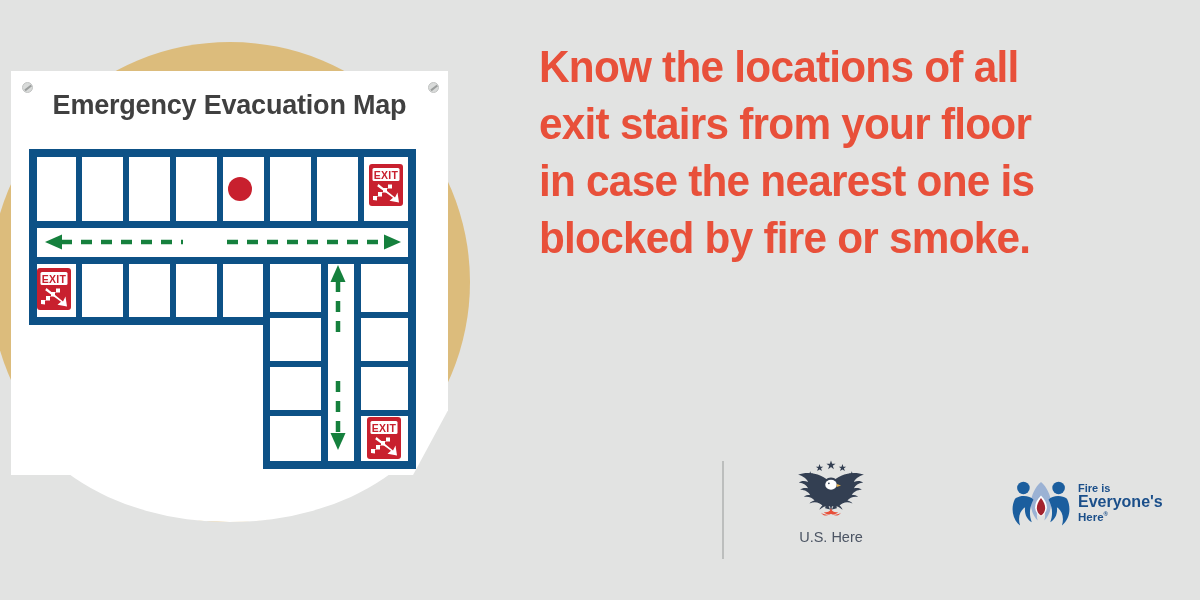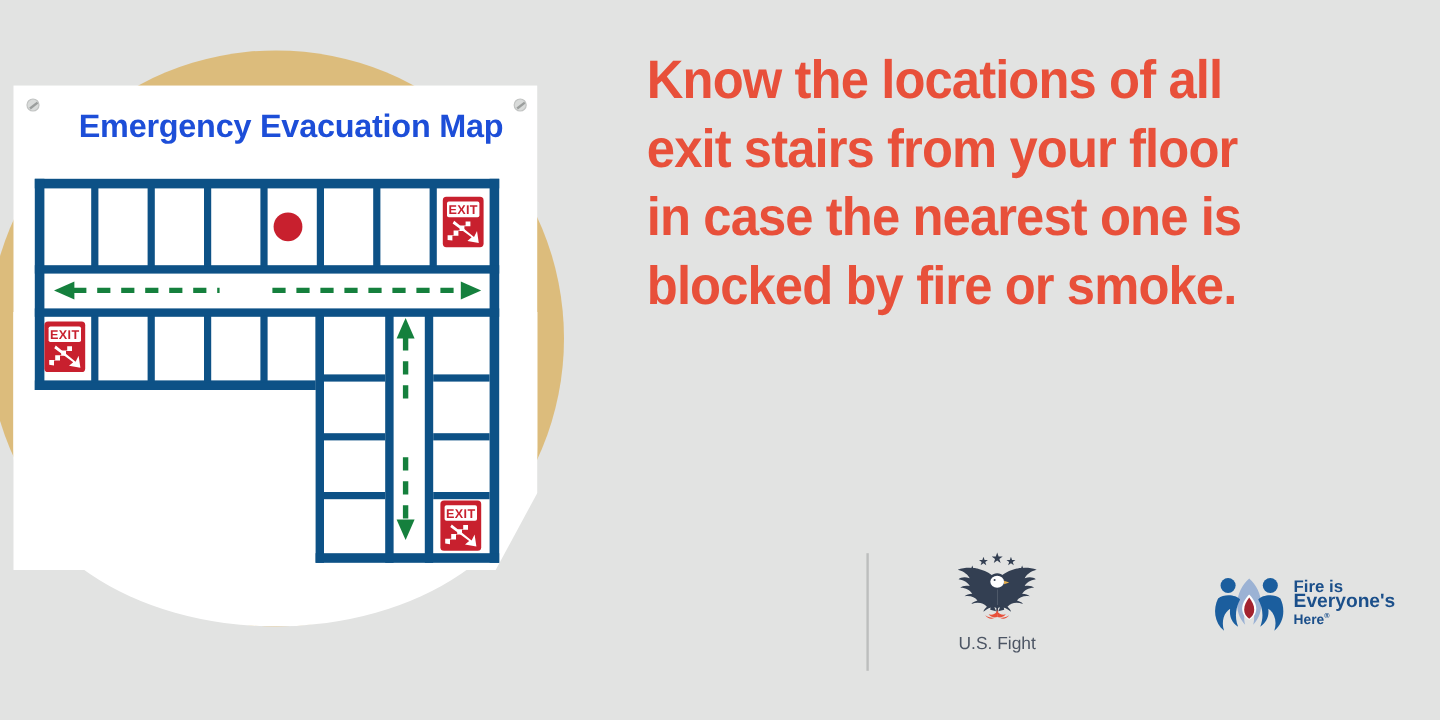--- a/index.html
+++ b/index.html
@@ -62,24 +62,23 @@
   .screw.left  { left: 22px;  top: 82px; }
   .screw.right { left: 428px; top: 82px; }
 
   .poster-title {
     position: absolute;
     left: 11px; top: 90px;
     width: 437px;
     text-align: center;
     font-size: 27px;
     font-weight: 600;
-    color: #1d4ed8;
+    color: #404040;
     letter-spacing: -0.2px;
     z-index: 5;
-    margin-left: 13px;
   }
   .you-are-here {
     position: absolute;
     left: 11px; top: 139px;
     width: 405px;
     text-align: center;
     font-size: 14.5px;
     font-weight: 700;
     color: #bd1f2d;
     letter-spacing: 0.2px;
@@ -139,21 +138,21 @@
     margin-top: 1px;
   }
   #fief-logo { left: 480px; top: 22px; width: 175px; display: flex; align-items: center; gap: 6px; }
   #fief-words {
     text-align: left;
     color: #1b4f8a;
     font-size: 11.5px;
     line-height: 13px;
     font-weight: 700;
   }
-  #fief-words .w1 { font-weight: 600; font-size: 14px; }
+  #fief-words .w1 { font-weight: 600; font-size: 11px; }
   #fief-words .w2 { font-size: 16px; font-weight: 700; }
   #fief-words .w3 { font-size: 11.5px; font-weight: 600; }
   #fief-words sup { font-size: 6px; vertical-align: super; }
 </style>
 </head>
 <body>
 
 <div id="stage">
 
   <div id="left-graphic">
@@ -292,21 +291,21 @@
 
         <g fill="#e8503a">
           <path d="M60 70 c-2 4 -6 5 -10 4 c2 3 6 4 10 3 z"></path>
           <path d="M60 70 c2 4 6 5 10 4 c-2 3 -6 4 -10 3 z"></path>
           <path d="M60 68 c-1 5 -3 8 -3 10 c2 -2 3 -5 3 -5 c0 0 1 3 3 5 c0 -2 -2 -5 -3 -10 z"></path>
           <path d="M46 75 c3 2 7 3 11 3 c-4 2 -8 1 -11 -3 z"></path>
           <path d="M74 75 c-3 2 -7 3 -11 3 c4 2 8 1 11 -3 z"></path>
         </g>
       </svg>
       <div id="usfa-text">
-        <div>U.S. Fight</div>
+        <div>U.S. Here</div>
       </div>
     </div>
 
     <div class="logo-block" id="fief-logo">
       <svg width="62" height="52" viewBox="0 0 74 62">
 
         <path d="M37 6 c-7 6 -12 16 -12 26 c0 9 4 16 8 20 c-2 -7 -1 -14 4 -20 c5 6 6 13 4 20 c4 -4 8 -11 8 -20 c0 -10 -5 -20 -12 -26 z" fill="#9bb2d4"></path>
 
         <circle cx="16" cy="13" r="7.5" fill="#1b5e9e"></circle>
         <path d="M6 26 c-5 10 -4 24 6 32 c-3 -10 0 -18 6 -22 c-1 8 2 14 8 18 c-4 -10 -2 -20 2 -27 c-4 -5 -16 -6 -22 -1 z" fill="#1b5e9e"></path>

